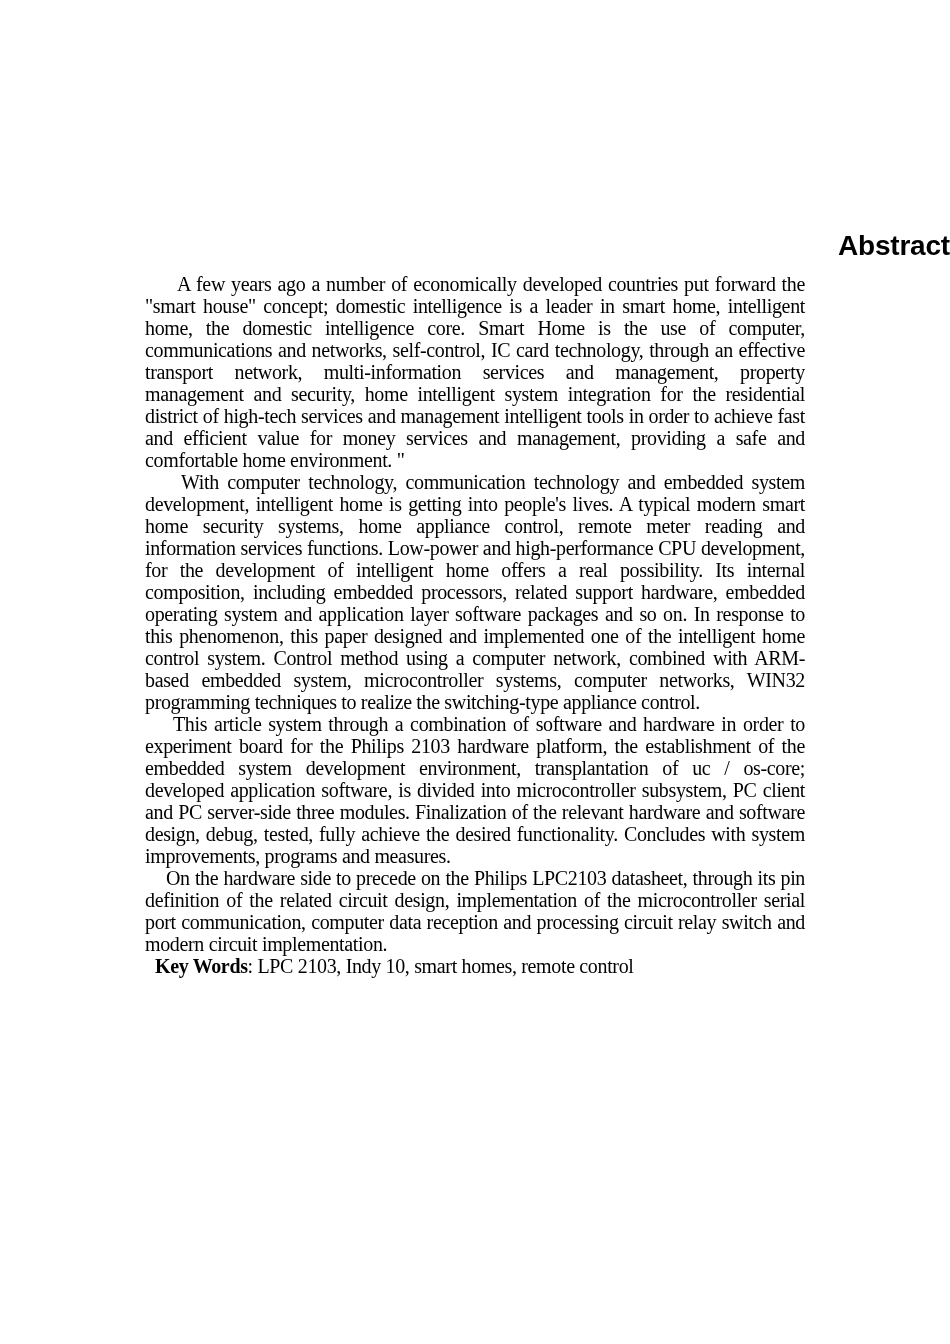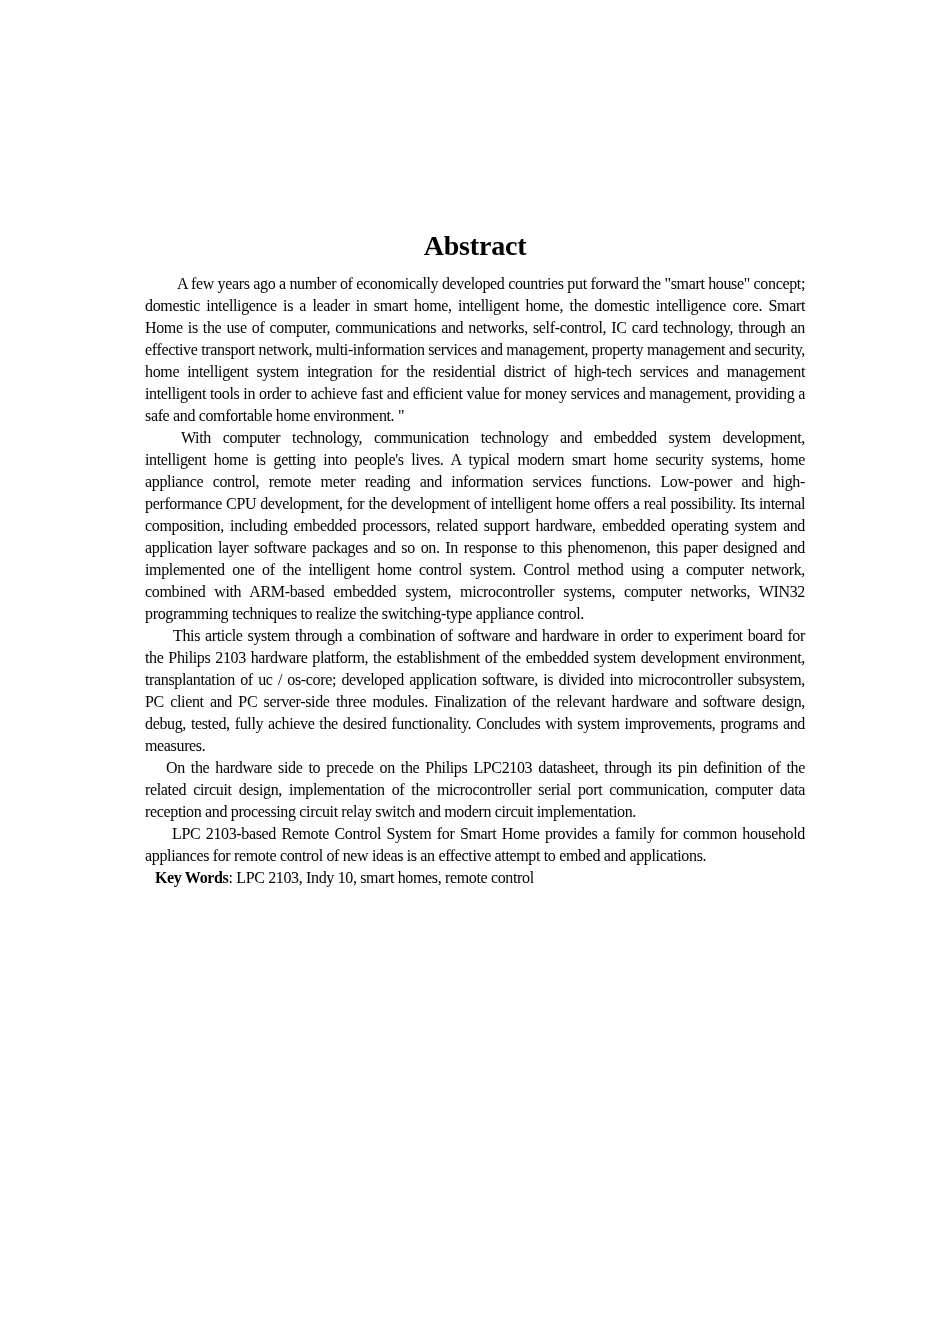--- a/index.html
+++ b/index.html
@@ -21,33 +21,33 @@
       top: 0;
       width: 950px;
       height: 1344px;
       background: #ffffff;
     }
     .title {
       position: absolute;
       top: 209px;
       left: 0;
       width: 950px;
-      text-align: center;
-      font-family: Liberation Serif, serif;
+      text-align: right;
+      font-family: Liberation Sans, sans-serif;
       font-weight: bold;
       font-size: 28px;
       line-height: 36px;
       letter-spacing: -0.2px;
     }
     .body-text {
       position: absolute;
       top: 273px;
       left: 145px;
       width: 660px;
-      font-size: 16px;
+      font-size: 20px;
       line-height: 22px;
     }
     .para {
       margin: 0;
       text-align: justify;
       letter-spacing: -0.35px;
       word-spacing: 0px;
     }
     .para.p1 { text-indent: 32px; }
     .para.p2 { text-indent: 36px; }
@@ -69,16 +69,15 @@
 <body>
 
 <div class="page">
   <h1 class="title">Abstract</h1>
 
   <div class="body-text">
     <p class="para p1">A few years ago a number of economically developed countries put forward the "smart house" concept; domestic intelligence is a leader in smart home, intelligent home, the domestic intelligence core. Smart Home is the use of computer, communications and networks, self-control, IC card technology, through an effective transport network, multi-information services and management, property management and security, home intelligent system integration for the residential district of high-tech services and management intelligent tools in order to achieve fast and efficient value for money services and management, providing a safe and comfortable home environment. "</p>
     <p class="para p2">With computer technology, communication technology and embedded system development, intelligent home is getting into people's lives. A typical modern smart home security systems, home appliance control, remote meter reading and information services functions. Low-power and high-performance CPU development, for the development of intelligent home offers a real possibility. Its internal composition, including embedded processors, related support hardware, embedded operating system and application layer software packages and so on. In response to this phenomenon, this paper designed and implemented one of the intelligent home control system. Control method using a computer network, combined with ARM-based embedded system, microcontroller systems, computer networks, WIN32 programming techniques to realize the switching-type appliance control.</p>
     <p class="para p3">This article system through a combination of software and hardware in order to experiment board for the Philips 2103 hardware platform, the establishment of the embedded system development environment, transplantation of uc / os-core; developed application software, is divided into microcontroller subsystem, PC client and PC server-side three modules. Finalization of the relevant hardware and software design, debug, tested, fully achieve the desired functionality. Concludes with system improvements, programs and measures.</p>
     <p class="para p4">On the hardware side to precede on the Philips LPC2103 datasheet, through its pin definition of the related circuit design, implementation of the microcontroller serial port communication, computer data reception and processing circuit relay switch and modern circuit implementation.</p>
-    <p class="para p6">LPC 2103-based Remote Control System for Smart Home provides a family for common household appliances for remote control of new ideas is an effective attempt to embed and applications.</p>
     <p class="keywords"><span class="kw-label">Key Words</span><span>: </span><span>LPC 2103, Indy 10, smart homes, remote control</span></p>
   </div>
 </div>
 
 </body></html>

